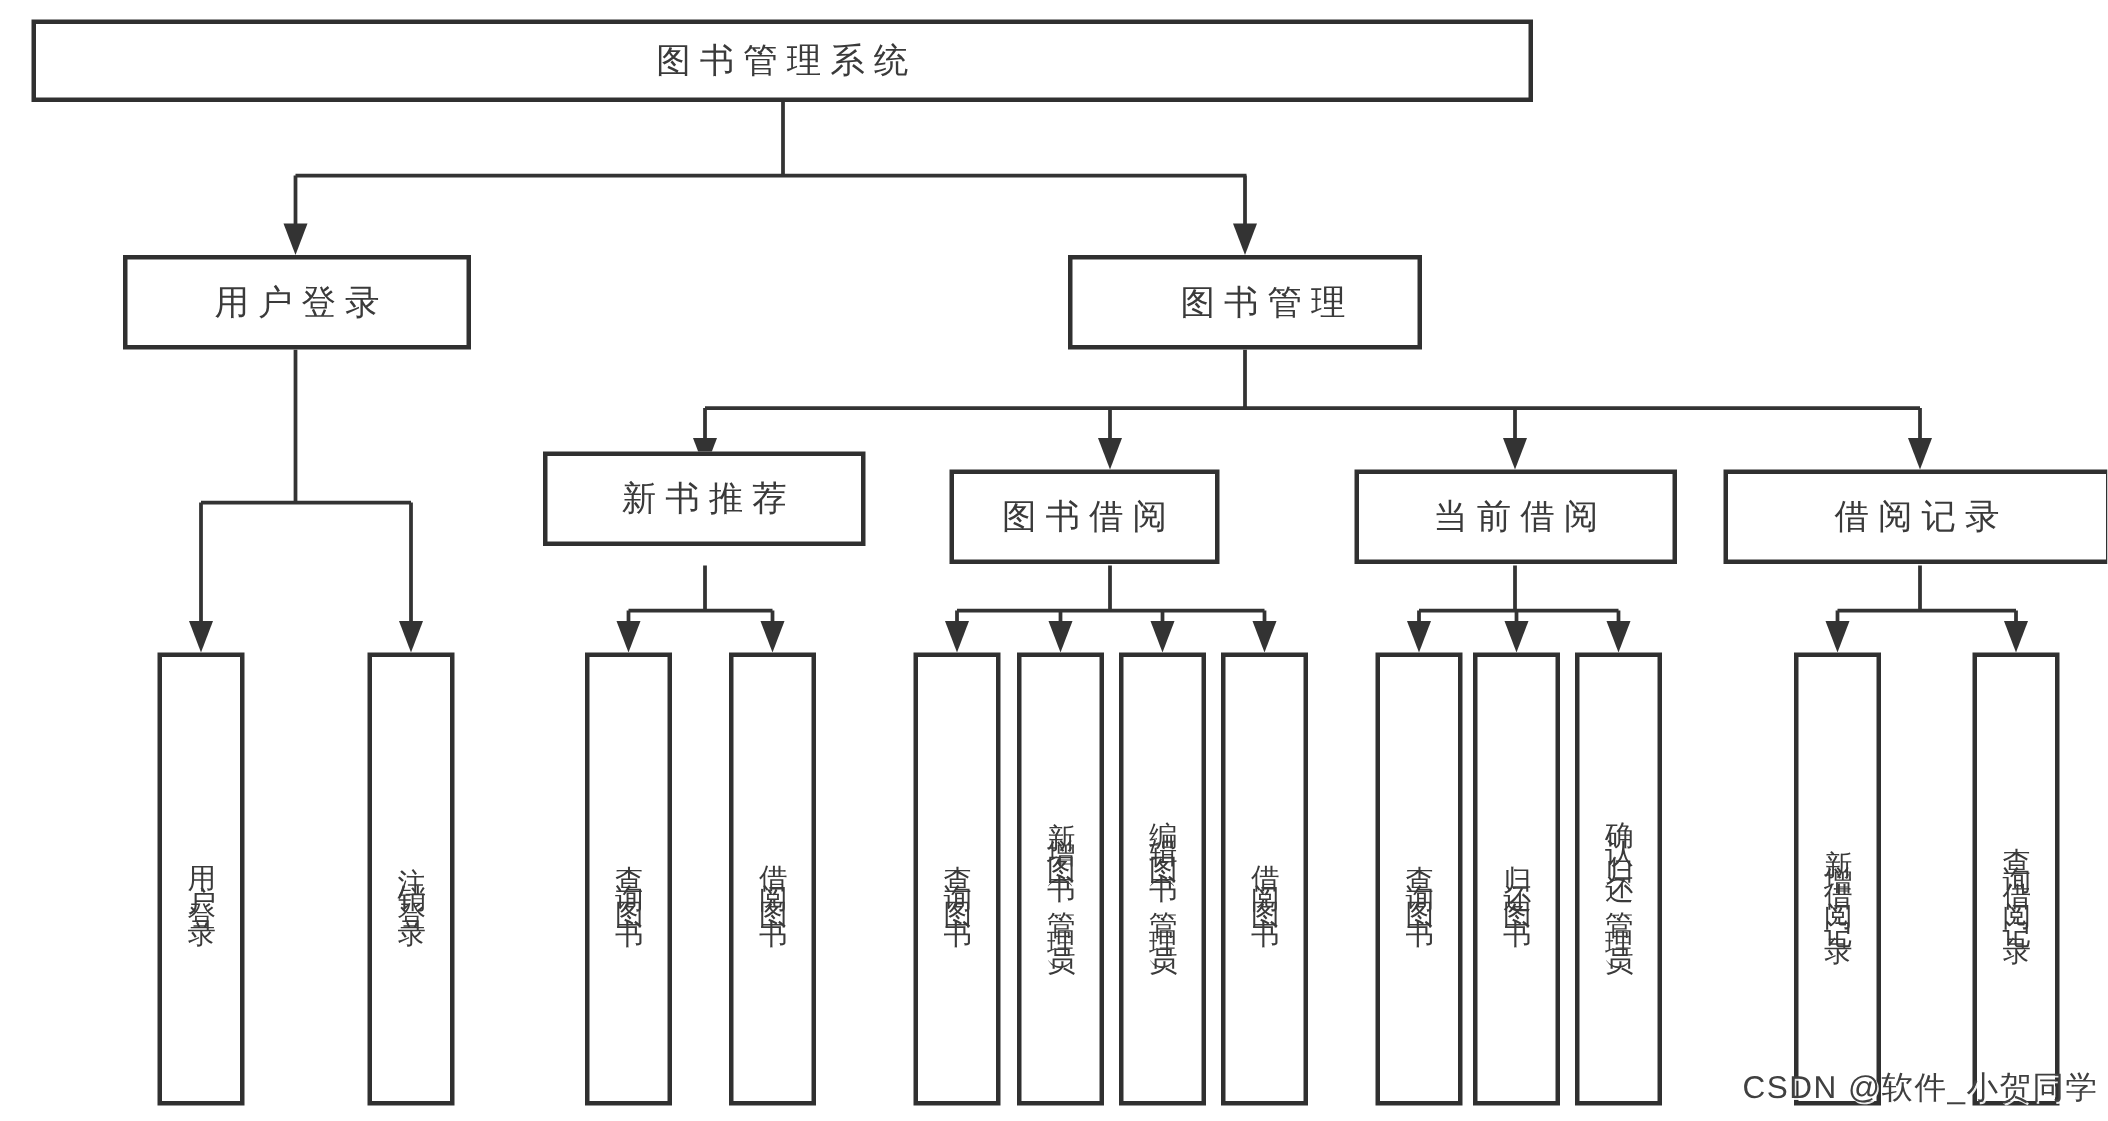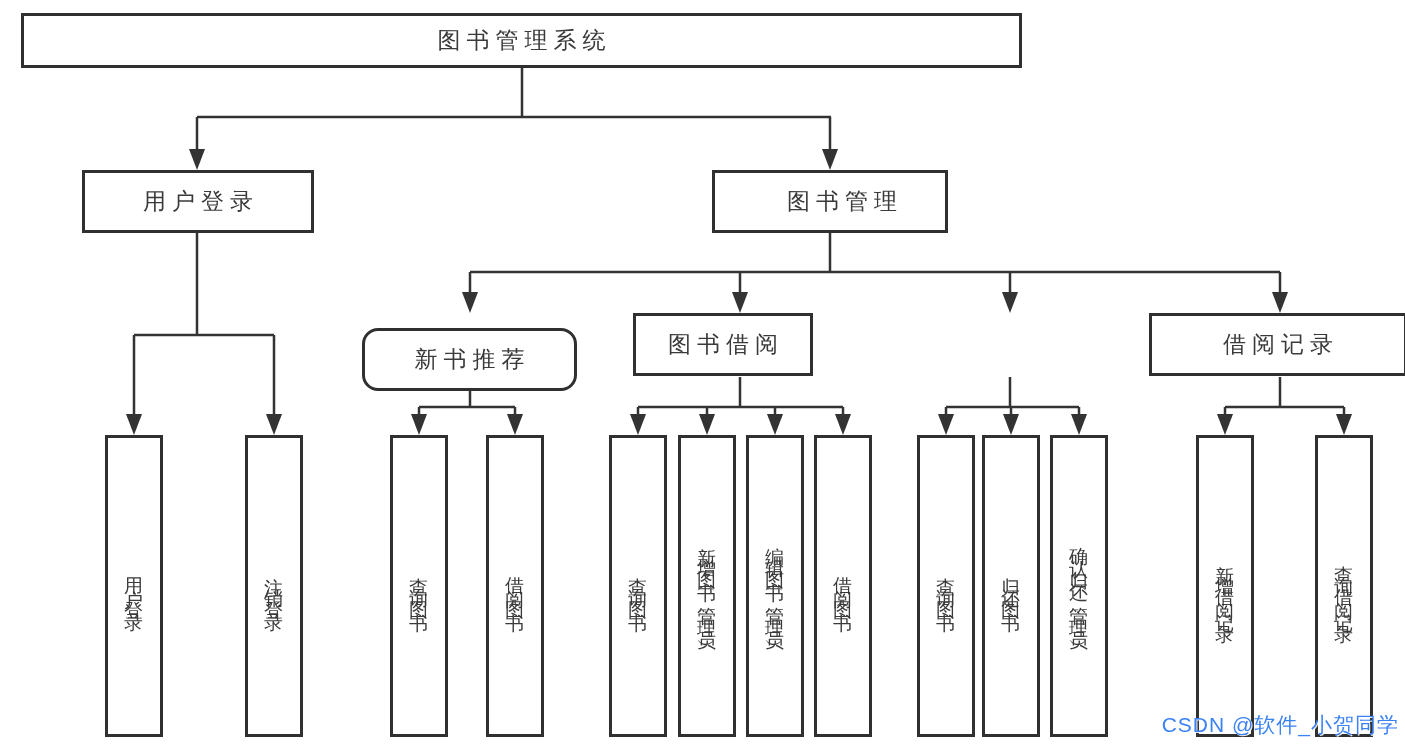--- a/index.html
+++ b/index.html
@@ -34,21 +34,21 @@
     font-size:19px;
     letter-spacing:12px;
     line-height:1;
   }
   .watermark{
     position:absolute;
     right:6px;
     top:711px;
     z-index:5;
     font-size:21px;
-    color:#3b82f6;
+    color:#404040;
     letter-spacing:1px;
     white-space:nowrap;
     text-shadow:1px 1px 0 rgba(255,255,255,0.9);
   }
 </style>
 </head>
 <body>
 
 <div id="canvas">
 
@@ -97,22 +97,23 @@
       <polygon points="1217,414 1233,414 1225,435"></polygon>
       <polygon points="1336,414 1352,414 1344,435"></polygon>
     </g>
   </svg>
 
   <div class="box h-box" style="left:21px;top:13px;width:1001px;height:55px;">图书管理系统</div>
 
   <div class="box h-box" style="left:82px;top:170px;width:232px;height:63px;">用户登录</div>
   <div class="box h-box" style="left:712px;top:170px;width:236px;height:63px;padding-left:24px;">图书管理</div>
 
-  <div class="box h-box" style="left:362px;top:328px;width:215px;height:63px;border-radius:16px;">新书推荐</div>
+  <div class="box h-box" style="left:362px;top:301px;width:215px;height:63px;">新书推荐</div>
   <div class="box h-box" style="left:633px;top:313px;width:180px;height:63px;">图书借阅</div>
+  <div class="box h-box" style="left:903px;top:313px;width:215px;height:63px;">当前借阅</div>
   <div class="box h-box" style="left:1149px;top:313px;width:258px;height:63px;">借阅记录</div>
 
   <div class="box v-box" style="left:105px;top:435px;width:58px;height:302px;">用户登录</div>
   <div class="box v-box" style="left:245px;top:435px;width:58px;height:302px;">注销登录</div>
 
   <div class="box v-box" style="left:390px;top:435px;width:58px;height:302px;">查询图书</div>
   <div class="box v-box" style="left:486px;top:435px;width:58px;height:302px;">借阅图书</div>
 
   <div class="box v-box" style="left:609px;top:435px;width:58px;height:302px;">查询图书</div>
   <div class="box v-box" style="left:678px;top:435px;width:58px;height:302px;">新增图书（管理员）</div>

